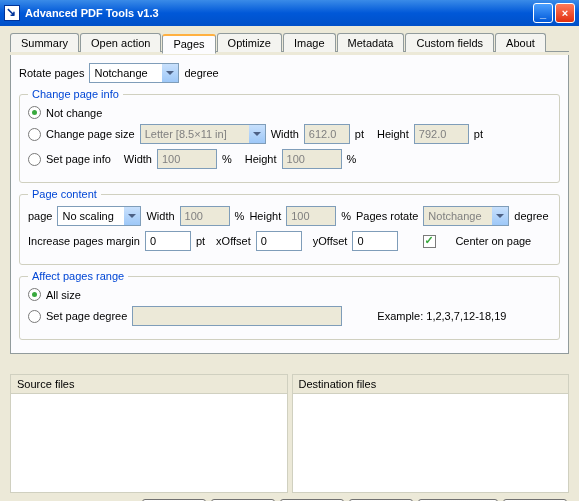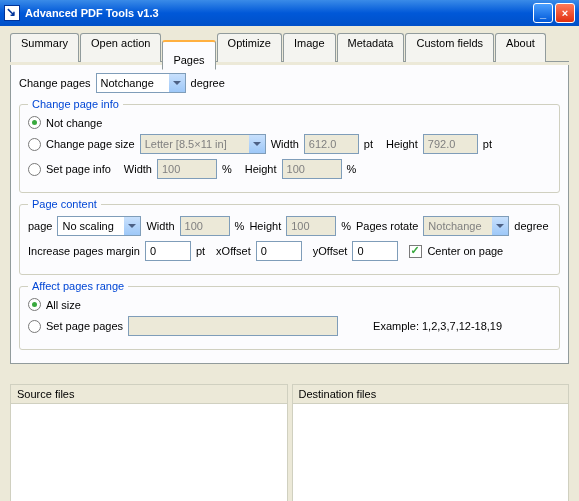--- a/index.html
+++ b/index.html
@@ -8,21 +8,21 @@
 .titlebar .icon { width: 16px; height: 16px; background: white; border: 1px solid #003399; margin-right: 5px; position: relative; }
 .titlebar .icon::after { content: "↘"; position: absolute; left: 1px; top: -1px; color: #003399; font-size: 12px; font-weight: bold; }
 .titlebar .title { font-weight: bold; font-size: 11px; flex: 1; }
 .winbtns { display: flex; gap: 2px; }
 .winbtn { width: 20px; height: 20px; border: 1px solid white; border-radius: 3px; display: flex; align-items: center; justify-content: center; font-weight: bold; font-size: 11px; color: white; cursor: pointer; }
 .winbtn.min { background: linear-gradient(to bottom, #4ba0ff, #0058d8); }
 .winbtn.close { background: linear-gradient(to bottom, #ff7a5a, #e03010); }
 .content { padding: 6px 10px 4px 10px; }
 .tabs { display: flex; border-bottom: 1px solid #919b9c; margin-bottom: 3px; }
 .tab { padding: 3px 10px 3px 10px; border: 1px solid #919b9c; border-bottom: none; margin-right: 1px; background: #f4f4f0; border-radius: 3px 3px 0 0; cursor: pointer; position: relative; top: 1px; }
-.tab.active { background: #fcfcfe; border-top: 2px solid #ffb040; padding-top: 12px; top: 8px; z-index: 2; border-bottom: 1px solid #fcfcfe; margin-bottom: -1px; }
+.tab.active { background: #fcfcfe; border-top: 2px solid #ffb040; padding-top: 2px; top: 2px; z-index: 2; border-bottom: 1px solid #fcfcfe; margin-bottom: -1px; }
 .panel { background: #fcfcfe; border: 1px solid #919b9c; border-top: none; padding: 8px; }
 .row { display: flex; align-items: center; gap: 5px; margin-bottom: 5px; flex-wrap: wrap; }
 fieldset { border: 1px solid #d0d0c0; padding: 6px 8px 8px 8px; margin-bottom: 5px; border-radius: 3px; }
 legend { padding: 0 4px; color: #0046d5; }
 .radio { width: 13px; height: 13px; border: 1px solid #7a7a7a; border-radius: 50%; background: white; position: relative; cursor: pointer; flex-shrink: 0; }
 .radio.checked::after { content: ""; position: absolute; width: 5px; height: 5px; background: #39a93e; border-radius: 50%; top: 3px; left: 3px; }
 .checkbox { width: 13px; height: 13px; border: 1px solid #7a7a7a; background: white; position: relative; cursor: pointer; flex-shrink: 0; }
 .checkbox.checked::after { content: "✓"; position: absolute; top: -2px; left: 0; color: #39a93e; font-size: 11px; font-weight: bold; }
 .select { display: inline-flex; align-items: center; border: 1px solid #7f9db9; background: white; height: 20px; padding-left: 4px; cursor: pointer; }
 .select.disabled { background: #ece9d8; color: #808080; align-items: center; }
@@ -58,21 +58,21 @@
     <div class="tab">Optimize</div>
     <div class="tab">Image</div>
     <div class="tab">Metadata</div>
     <div class="tab">Custom fields</div>
     <div class="tab">About</div>
   </div>
 
   <div class="panel">
 
     <div class="row">
-      <span>Change pages</span>
+      <span>Rotate pages</span>
       <div class="select" style="width:90px">
         <span>Notchange</span>
         <div class="arrow"></div>
       </div>
       <span>degree</span>
     </div>
 
     <fieldset>
       <legend>Change page info</legend>
       <div class="row">
@@ -80,21 +80,21 @@
         <span>Not change</span>
       </div>
       <div class="row">
         <div class="radio"></div>
         <span>Change page size</span>
         <div class="select disabled" style="width:126px">
           <span>Letter [8.5×11 in]</span>
           <div class="arrow"></div>
         </div>
         <span>Width</span>
-        <div class="input disabled" style="width:55px">612.0</div>
+        <div class="input disabled" style="width:46px">612.0</div>
         <span>pt</span>
         <span style="margin-left:8px">Height</span>
         <div class="input disabled" style="width:55px">792.0</div>
         <span>pt</span>
       </div>
       <div class="row">
         <div class="radio"></div>
         <span>Set page info</span>
         <span style="margin-left:8px">Width</span>
         <div class="input disabled" style="width:60px">100</div>
@@ -127,36 +127,36 @@
         <span>degree</span>
       </div>
       <div class="row">
         <span>Increase pages margin</span>
         <div class="input" style="width:46px">0</div>
         <span>pt</span>
         <span style="margin-left:6px">xOffset</span>
         <div class="input" style="width:46px">0</div>
         <span style="margin-left:6px">yOffset</span>
         <div class="input" style="width:46px">0</div>
-        <div style="margin-left:6px;display:flex;align-items:center;gap:5px">
+        <div style="margin-left:20px;display:flex;align-items:center;gap:19px">
           <div class="checkbox checked"></div>
           <span>Center on page</span>
         </div>
       </div>
     </fieldset>
 
     <fieldset>
       <legend>Affect pages range</legend>
       <div class="row">
         <div class="radio checked"></div>
         <span>All size</span>
       </div>
       <div class="row">
         <div class="radio"></div>
-        <span>Set page pages</span>
+        <span>Set page degree</span>
         <div class="input disabled" style="width:210px"></div>
         <span style="margin-left:30px">Example: 1,2,3,7,12-18,19</span>
       </div>
     </fieldset>
 
   </div>
 
   <div class="filesrow">
     <div class="filescol">
       <div class="filehdr">Source files</div>

